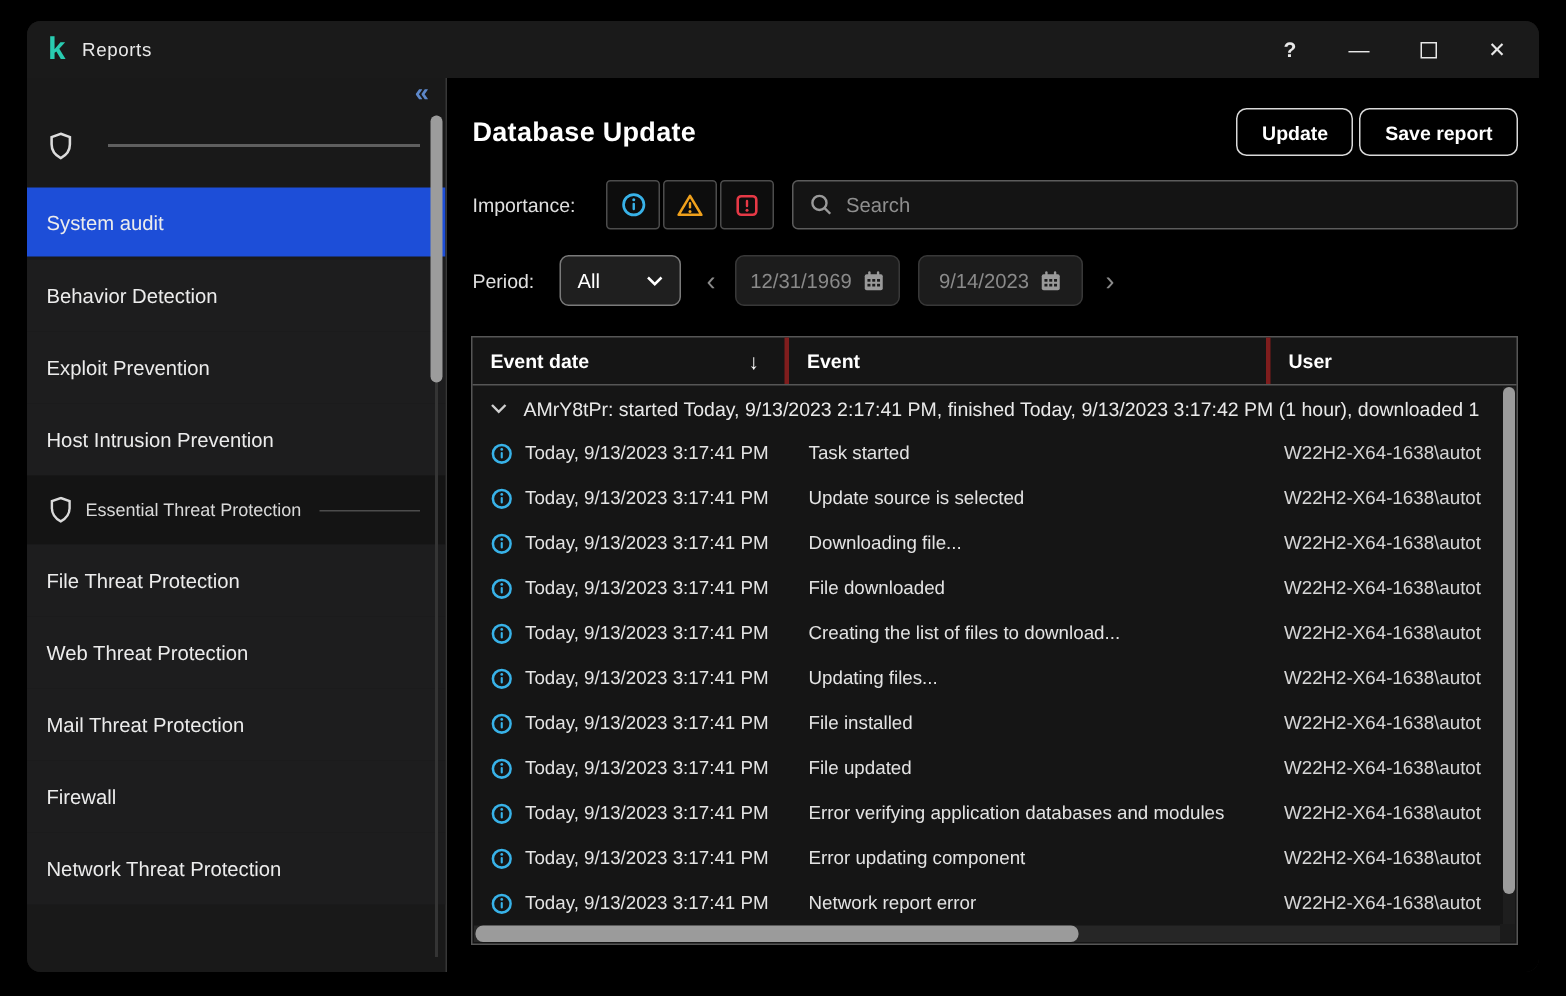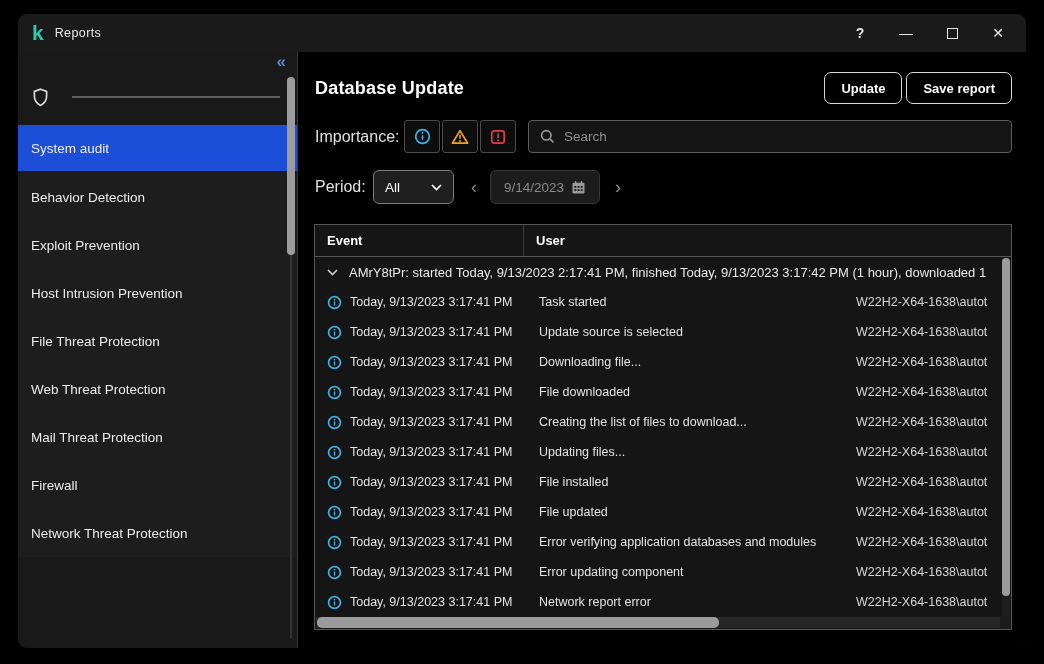--- a/index.html
+++ b/index.html
@@ -42,21 +42,21 @@
   
   .main { position:relative; flex:1; background:#000000; }
   .title-row { position:absolute; left:17px; right:14px; top:19px; height:34px;
                display:flex; align-items:center; justify-content:space-between; }
   .page-title { color:#fff; font-size:18px; font-weight:700; letter-spacing:.2px; }
   .actions { display:flex; gap:4px;border-radius:11px; }
   .btn { height:32px; padding:0 16px; border:1px solid #d9d9d9; border-radius:7px; background:transparent;
          color:#fff; font-weight:700; font-size:13px; font-family:"Liberation Sans",sans-serif; }
 
   .importance-row { position:absolute; left:17px; right:14px; top:67px; height:35px; display:flex; align-items:center; }
-  .field-label { color:#e0e0e0; font-size:16px; }
+  .field-label { color:#e0e0e0; font-size:13px; }
   .imp-label { width:89px; }
   .imp-buttons { display:flex; gap:2px; }
   .imp-btn { width:36px; height:33px; background:#0d0d0d; border:1px solid #4c4c4c; border-radius:3px;
              display:flex; align-items:center; justify-content:center; }
   .search { flex:1; margin-left:12px; height:33px; border:1px solid #5c5c5c; border-radius:4px;
             background:#141414; display:flex; align-items:center; padding:0 11px; }
   .search input { flex:1; background:transparent; border:none; outline:none; color:#ddd;
                   font-size:13.5px; margin-left:9px; font-family:"Liberation Sans",sans-serif; }
   .search input::placeholder { color:#8f8f8f; }
 
@@ -70,21 +70,21 @@
   .arrow-right { margin-left:15px; }
   .datefield { width:110px; height:34px; border:1px solid #383838; border-radius:6px; background:#1c1c1c;
                color:#8a8a8a; font-size:13.5px; display:flex; align-items:center; justify-content:center; gap:7px; }
   .datefield + .datefield { margin-left:12px; }
 
   
   .table { position:absolute; left:16px; top:172px; width:698px; height:406px;
            border:1px solid #565656; background:#151515; }
   .thead { display:grid; grid-template-columns:208px 321px 1fr; height:32px; border-bottom:1px solid #565656; }
   .th { display:flex; align-items:center; padding:0 12px; color:#fff; font-weight:700; font-size:13px; }
-  .th + .th { border-left:1px solid #7f1d1d; }
+  .th + .th { border-left:3px solid #7f1d1d; }
   .th-date { justify-content:space-between; padding-right:17px; }
   .sort { font-size:14px; }
   .group-row { height:30px; display:flex; align-items:center; padding:0 14px 0 12px;
                color:#e9e9e9; font-size:13px; white-space:nowrap; overflow:hidden; }
   .group-row svg { margin-right:11px; flex:none; }
   .row { display:grid; grid-template-columns:208px 321px 1fr; height:30px; align-items:center;
          font-size:12.5px; color:#e3e3e3; }
   .c1 { display:flex; align-items:center; padding-left:12px; gap:8px; white-space:nowrap; overflow:hidden; }
   .c2 { padding-left:16px; white-space:nowrap; overflow:hidden; }
   .c3 { padding-left:12px; padding-right:13px; color:#d6d6d6; white-space:nowrap; overflow:hidden; }
@@ -130,20 +130,27 @@
             <span>System audit</span>
           </div>
           <div class="nav-item">
             <span>Behavior Detection</span>
           </div>
           <div class="nav-item">
             <span>Exploit Prevention</span>
           </div>
           <div class="nav-item">
             <span>Host Intrusion Prevention</span>
+          </div>
+          <div class="nav-header">
+            <svg width="15" height="18" viewBox="0 0 15 18">
+                <path d="M7.5 1 L13.4 3.1 V7.7 C13.4 11.9 10.9 14.8 7.5 16.6 C4.1 14.8 1.6 11.9 1.6 7.7 V3.1 Z" fill="none" stroke="#d9d9d9" stroke-width="1.6"></path>
+              </svg>
+            <span>Essential Threat Protection</span>
+            <span class="hline"></span>
           </div>
           <div class="nav-item">
             <span>File Threat Protection</span>
           </div>
           <div class="nav-item">
             <span>Web Threat Protection</span>
           </div>
           <div class="nav-item">
             <span>Mail Threat Protection</span>
           </div>
@@ -206,38 +213,56 @@
         <div class="period-row">
           <span class="field-label period-label">Period:</span>
           <div class="select">
             <span>All</span>
             <svg width="11" height="7" viewBox="0 0 11 7">
                 <path d="M1 1 L5.5 5.5 L10 1" fill="none" stroke="#ffffff" stroke-width="1.7"></path>
               </svg>
           </div>
           <button class="nav-arrow arrow-left">‹</button>
           <div class="datefield">
+            <span>12/31/1969</span>
+            <svg width="15" height="15" viewBox="0 0 15 15">
+                <rect x="1.5" y="2.8" width="12" height="10.7" rx="1.3" fill="#9a9a9a"></rect>
+                <rect x="3.8" y="0.9" width="1.6" height="3" rx="0.8" fill="#9a9a9a"></rect>
+                <rect x="9.6" y="0.9" width="1.6" height="3" rx="0.8" fill="#9a9a9a"></rect>
+                <rect x="3.3" y="6" width="2" height="1.8" fill="#1c1c1c"></rect>
+                <rect x="6.5" y="6" width="2" height="1.8" fill="#1c1c1c"></rect>
+                <rect x="9.7" y="6" width="2" height="1.8" fill="#1c1c1c"></rect>
+                <rect x="3.3" y="9.2" width="2" height="1.8" fill="#1c1c1c"></rect>
+                <rect x="6.5" y="9.2" width="2" height="1.8" fill="#1c1c1c"></rect>
+                <rect x="9.7" y="9.2" width="2" height="1.8" fill="#1c1c1c"></rect>
+              </svg>
+          </div>
+          <div class="datefield">
             <span>9/14/2023</span>
             <svg width="15" height="15" viewBox="0 0 15 15">
                 <rect x="1.5" y="2.8" width="12" height="10.7" rx="1.3" fill="#9a9a9a"></rect>
                 <rect x="3.8" y="0.9" width="1.6" height="3" rx="0.8" fill="#9a9a9a"></rect>
                 <rect x="9.6" y="0.9" width="1.6" height="3" rx="0.8" fill="#9a9a9a"></rect>
                 <rect x="3.3" y="6" width="2" height="1.8" fill="#1c1c1c"></rect>
                 <rect x="6.5" y="6" width="2" height="1.8" fill="#1c1c1c"></rect>
                 <rect x="9.7" y="6" width="2" height="1.8" fill="#1c1c1c"></rect>
                 <rect x="3.3" y="9.2" width="2" height="1.8" fill="#1c1c1c"></rect>
                 <rect x="6.5" y="9.2" width="2" height="1.8" fill="#1c1c1c"></rect>
                 <rect x="9.7" y="9.2" width="2" height="1.8" fill="#1c1c1c"></rect>
               </svg>
           </div>
           <button class="nav-arrow arrow-right">›</button>
         </div>
 
         <div class="table">
           <div class="thead">
+            <div class="th th-date">
+              <span>Event date</span>
+              <span class="sort">↓</span>
+            </div>
             <div class="th">
               <span>Event</span>
             </div>
             <div class="th">
               <span>User</span>
             </div>
           </div>
 
           <div class="tbody">
             <div class="group-row">

